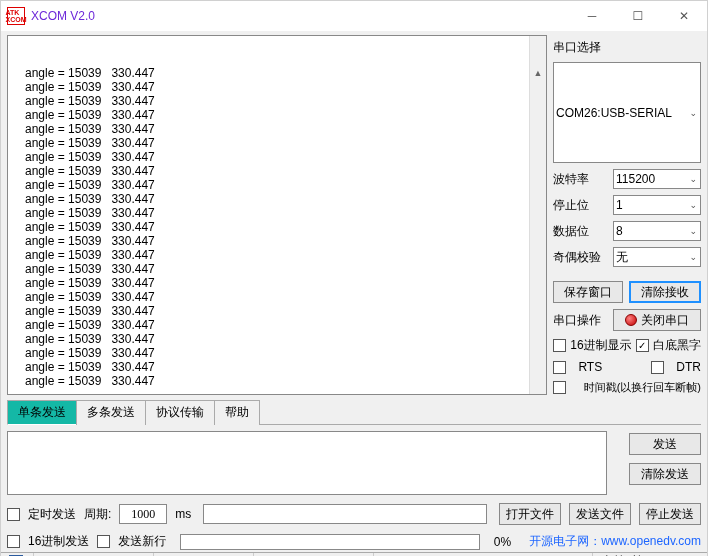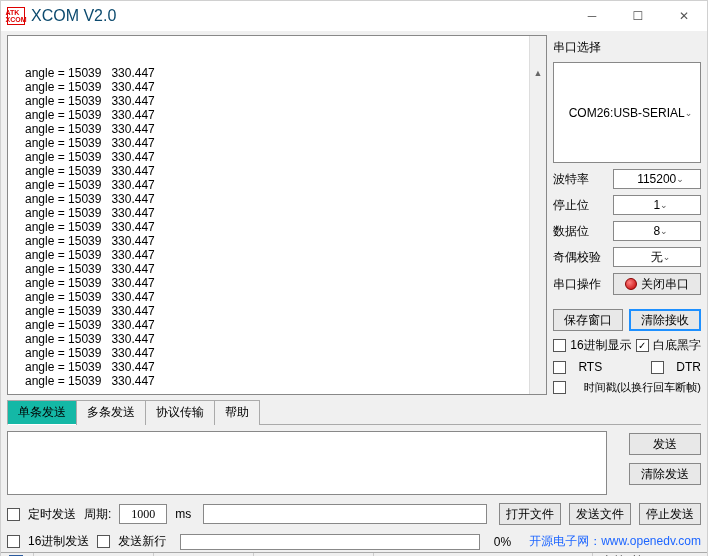--- a/index.html
+++ b/index.html
@@ -1,30 +1,30 @@
 <!DOCTYPE html>
 <html><head>
 <meta charset="utf-8">
 <style>
 * { box-sizing: border-box; margin: 0; padding: 0; font-family: "Microsoft YaHei", "SimSun", Arial, sans-serif; font-size: 12px; }
 body { background: #fff; width: 708px; height: 556px; overflow: hidden; }
 .window { width: 708px; height: 556px; border: 1px solid #d0d0d0; display: flex; flex-direction: column; background: #f0f0f0; }
 .titlebar { height: 30px; background: #fff; display: flex; align-items: center; padding-left: 6px; }
 .titlebar .logo { width: 18px; height: 18px; background:#fff;border:1px solid #d00; color: #d00; font-size: 7px; font-weight:bold; display:flex;align-items:center;justify-content:center;line-height:7px; margin-right:6px;}
-.titlebar .title { flex:1; font-size:16px; color:#0c4a6e; }
+.titlebar .title { flex:1; font-size:12px; color:#6d28d9; }
 .titlebar .winbtn { width:46px; height:30px; display:flex; align-items:center; justify-content:center; color:#555; }
 .content { flex:1; display:flex; flex-direction:column; padding:4px 6px 2px 6px; gap:4px; background:#f0f0f0;}
 .toprow { display:flex; gap:6px; height:360px; }
 .terminal { flex:1; background:#fff; border:1px solid #888; font-family: "Courier New", monospace; font-size:12px; padding:2px 17px; white-space:pre; overflow:auto; position:relative;}
 .terminal .scroll-ind { position:absolute; right:0; top:0; width:17px; height:100%; background:#f0f0f0; border-left:1px solid #ddd;}
 .terminal .scroll-ind .up,.terminal .scroll-ind .down{height:17px;display:flex;align-items:center;justify-content:center;color:#666;font-size:9px;}
 .sidepanel { width:148px; display:flex; flex-direction:column; gap:6px; padding-top:4px;}
 .sp-row { display:flex; align-items:center; gap:4px; }
 .sp-label { width:56px; font-size:12px; color:#000; }
-.sp-select { flex:1; height:20px; border:1px solid #888; background:#fff; font-size:11px; padding-left:10px; display:flex; align-items:center; justify-content:center; }
+.sp-select { flex:1; height:20px; border:1px solid #888; background:#fff; font-size:11px; padding-left:2px; display:flex; align-items:center; justify-content:space-between; }
 .sp-select .chev { font-size:9px; color:#555; padding-right:3px;}
 .full-select { width:100%; }
 .btn { height:22px; border:1px solid #888; background:#e8e8e8; display:flex; align-items:center; justify-content:center; padding:0 6px; cursor:pointer; font-size:12px;}
 .btn.blue { border:2px solid #1e90ff; }
 .op-btn { flex:1; display:flex; align-items:center; justify-content:center; gap:4px; border:1px solid #888; background:#e8e8e8; height:22px;}
 .red-dot { width:12px; height:12px; border-radius:50%; background:radial-gradient(circle at 35% 35%, #ff8080, #c00000); border:1px solid #800;}
 .chk-row { display:flex; align-items:center; gap:4px; font-size:12px;justify-content:space-between;}
 .chk { width:13px; height:13px; border:1px solid #555; background:#fff; display:inline-flex; align-items:center; justify-content:center; font-size:10px; color:#000;}
 .tabs { display:flex; border-bottom:1px solid #aaa; }
 .tab { padding:3px 10px; border:1px solid #aaa; border-bottom:none; background:#f0f0f0; margin-right:-1px; font-size:12px; position:relative; top:1px;}
@@ -116,31 +116,31 @@
               <span class="chev">⌄</span>
             </div>
         </div>
         <div class="sp-row">
           <span class="sp-label">奇偶校验</span>
           <div class="sp-select">
               <span>无</span>
               <span class="chev">⌄</span>
             </div>
         </div>
+        <div class="sp-row" style="margin-top:8px; gap:6px;">
+          <div class="btn" style="flex:1">保存窗口</div>
+          <div class="btn blue" style="flex:1">清除接收</div>
+        </div>
+
         <div class="sp-row">
           <span class="sp-label">串口操作</span>
           <div class="op-btn">
             <span class="red-dot"></span>
             <span>关闭串口</span>
           </div>
-        </div>
-
-        <div class="sp-row" style="margin-top:8px; gap:6px;">
-          <div class="btn" style="flex:1">保存窗口</div>
-          <div class="btn blue" style="flex:1">清除接收</div>
         </div>
 
         <div class="chk-row">
           <span class="chk"></span>
             <span>16进制显示</span>
           <span class="chk">✓</span>
             <span>白底黑字</span>
         </div>
         <div class="chk-row">
           <span class="chk"></span>

